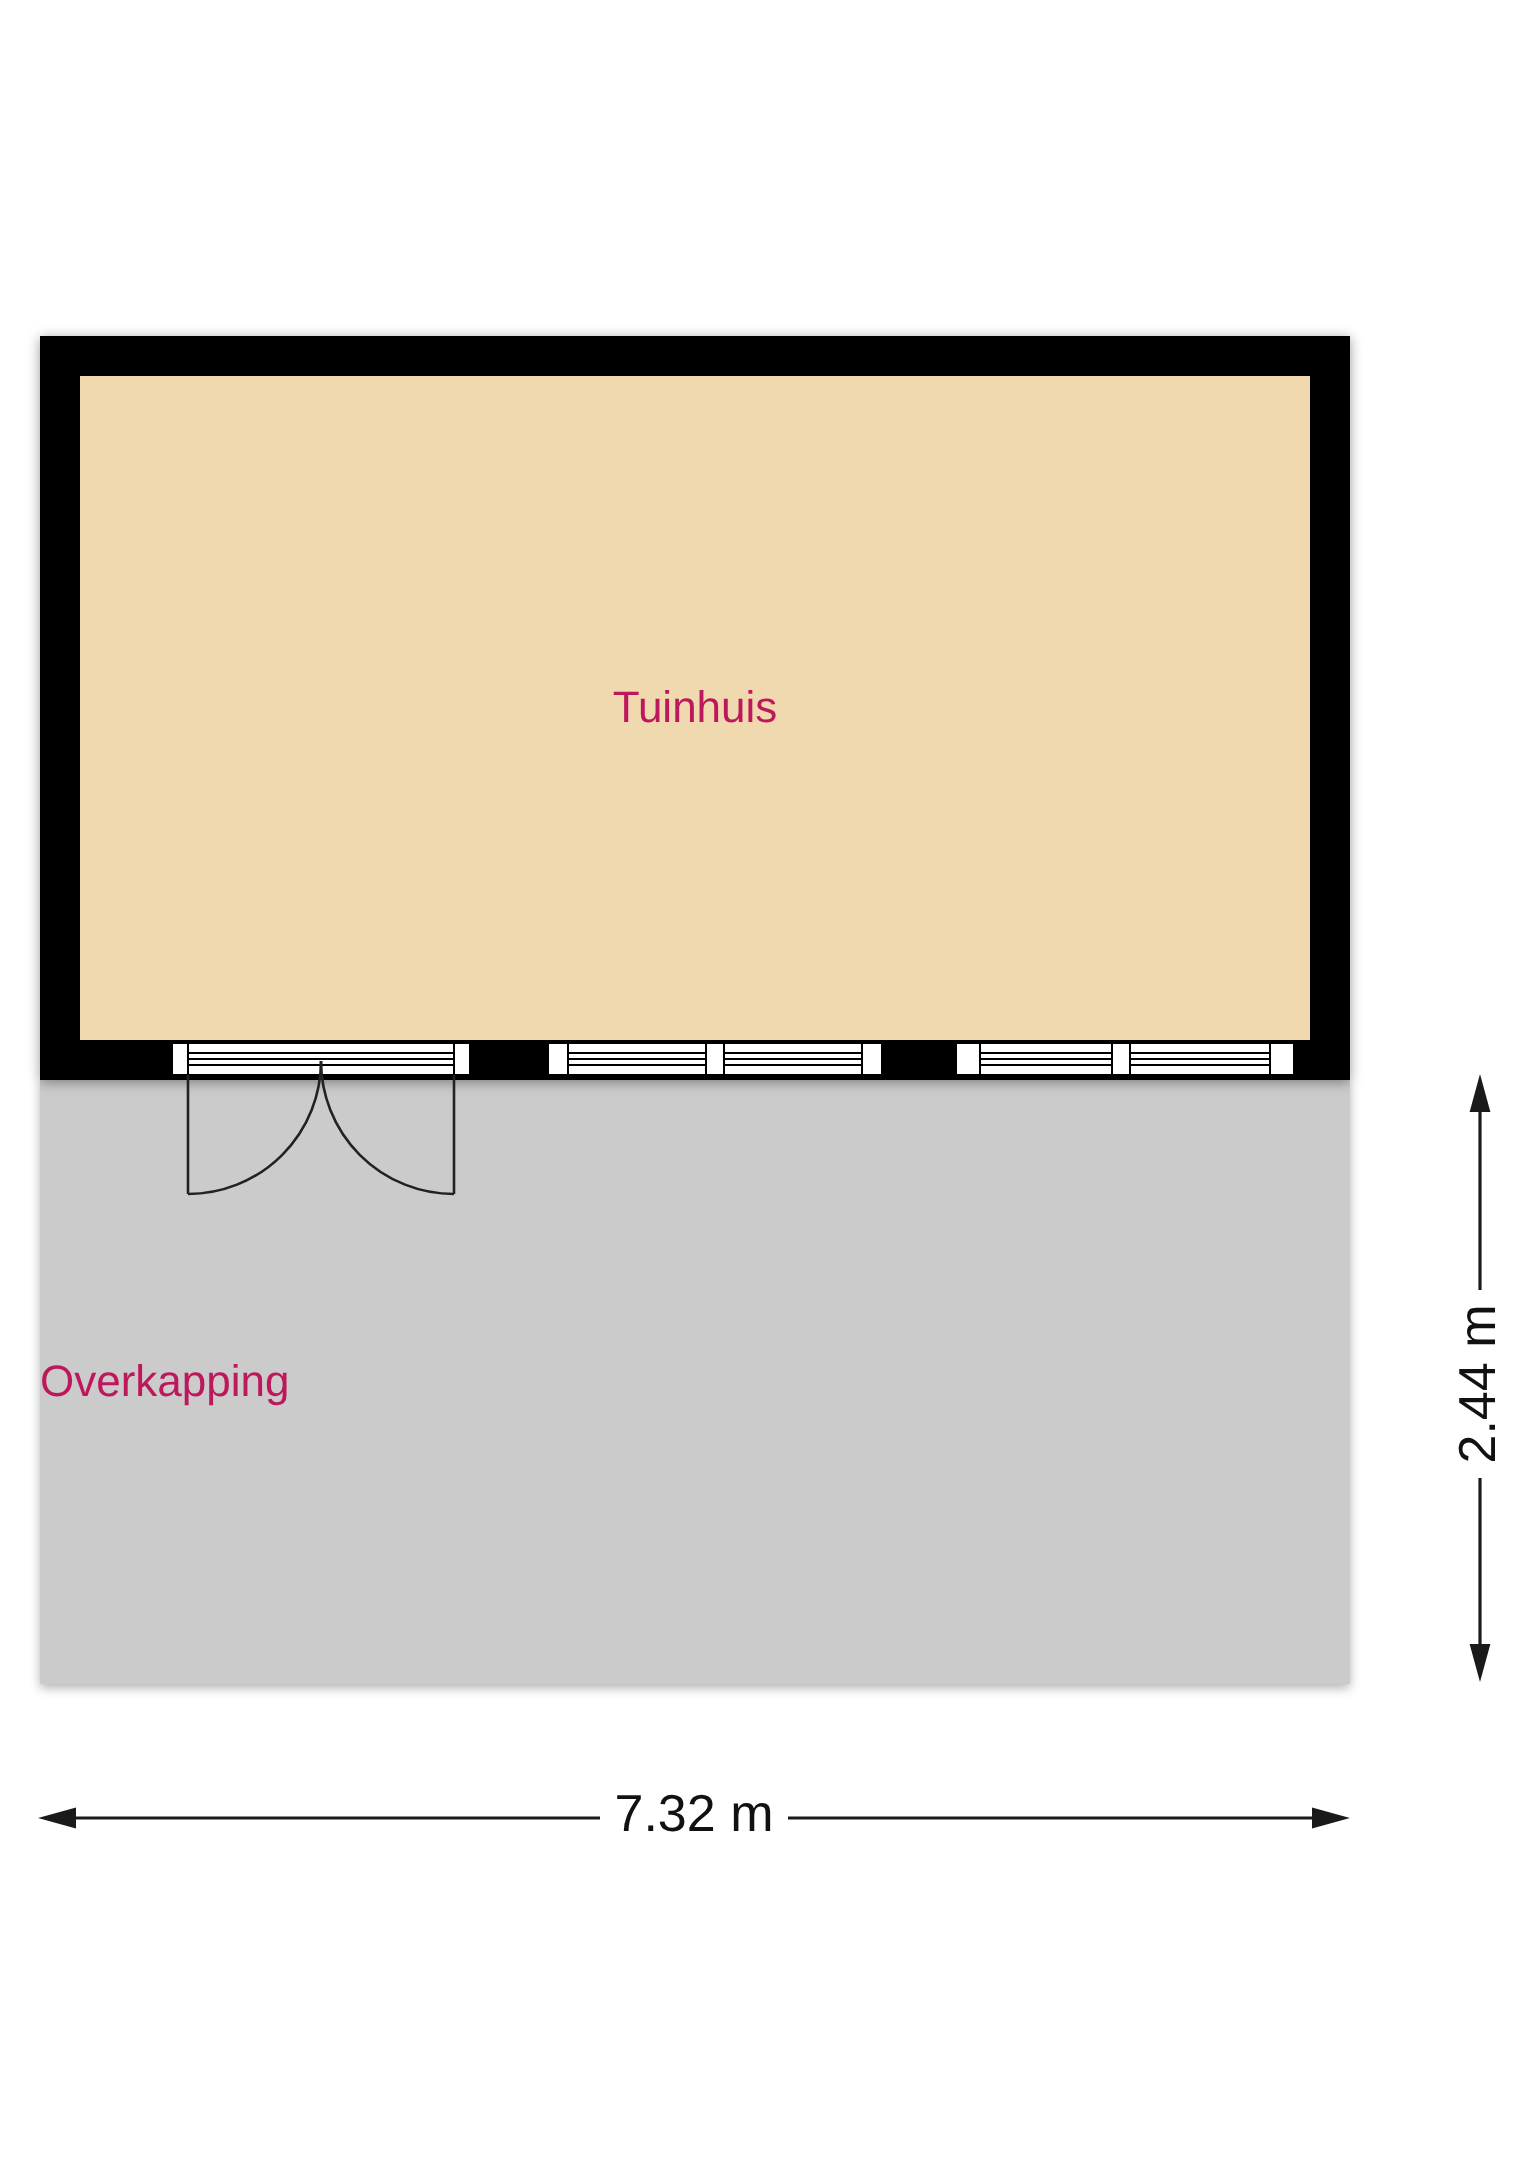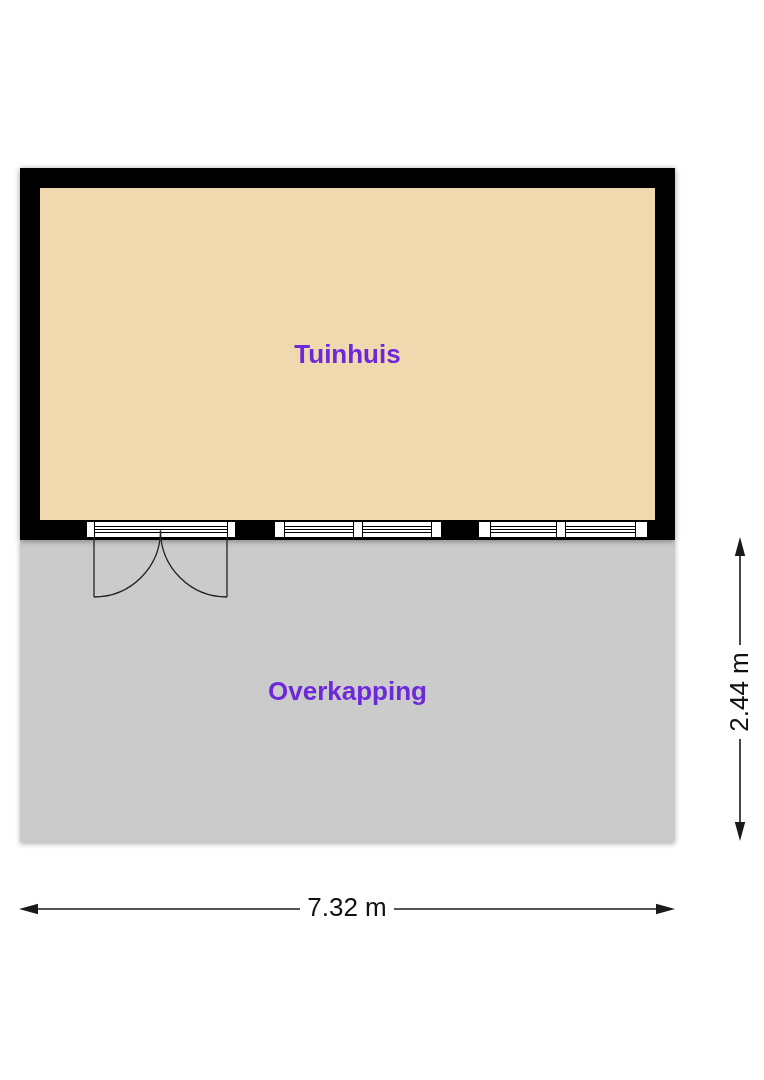--- a/index.html
+++ b/index.html
@@ -20,43 +20,42 @@
     position: absolute;
     left: 20px;
     top: 540px;
     width: 655px;
     height: 302px;
     background: var(--fill-overkapping, #CBCBCB);
     box-shadow: 0 2px 5px rgba(0,0,0,0.30);
     z-index: 1;
     display: flex;
     align-items: center;
-    justify-content: center;
+    justify-content: flex-start;
   }
   
   .building {
     position: absolute;
     left: 20px;
     top: 168px;
     width: 655px;
     height: 372px;
     box-sizing: border-box;
     border: 20px solid var(--color-wall, #000000);
     background: var(--fill-tuinhuis, #F0D9AF);
     box-shadow: 0 1px 6px rgba(0,0,0,0.40);
     z-index: 2;
     display: flex;
     align-items: center;
     justify-content: center;
   }
   .room-label {
-    font-size: 26px;
-    color: #6d28d9;
+    font-size: 22px;
+    color: #be185d;
     white-space: nowrap;
-    font-weight: bold;
   }
   .plan-svg {
     position: absolute;
     left: 0;
     top: 0;
     width: 764px;
     height: 1080px;
     z-index: 3;
     pointer-events: none;
   }

